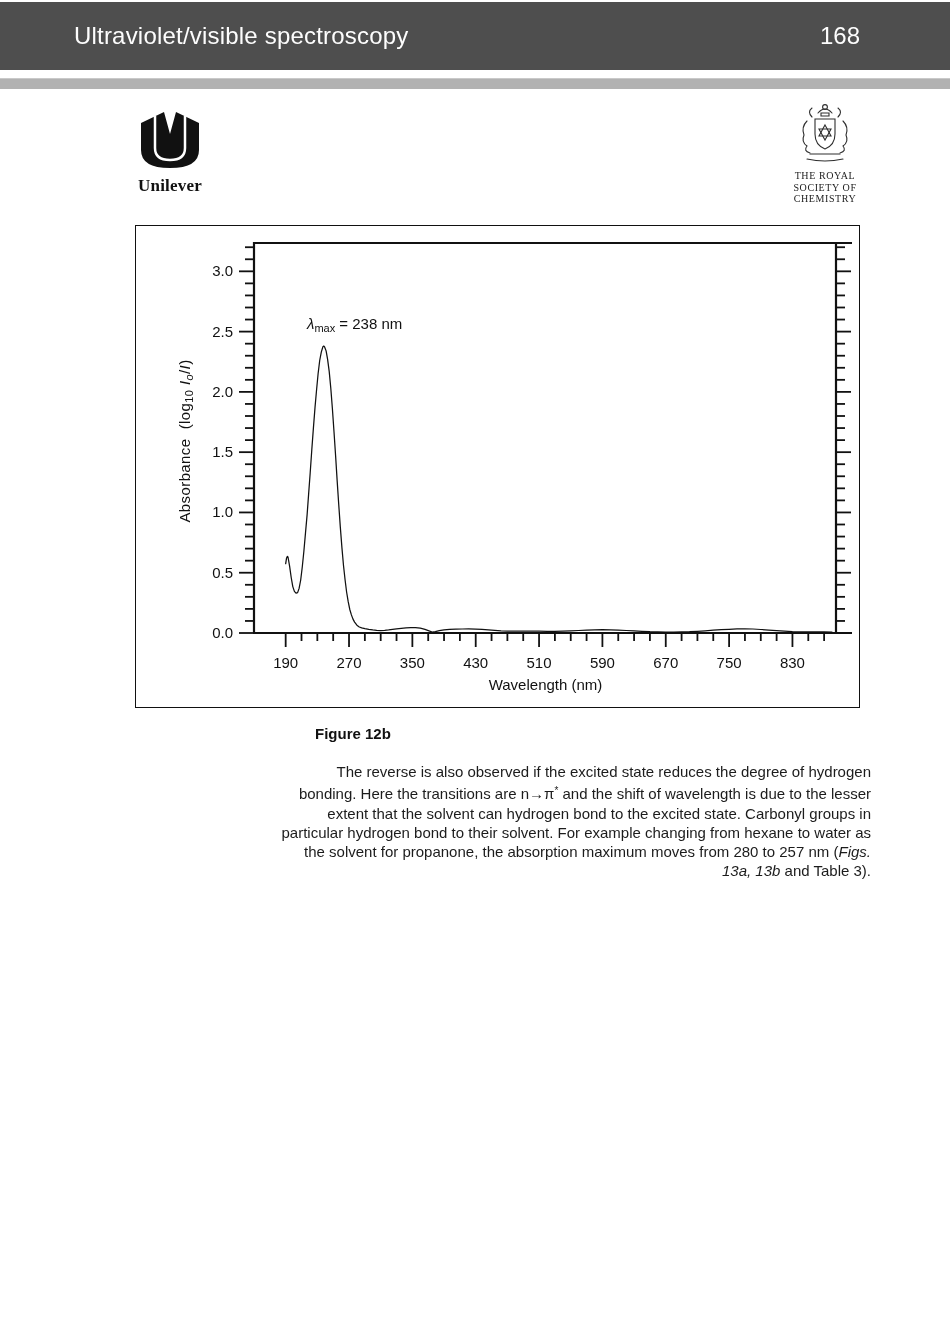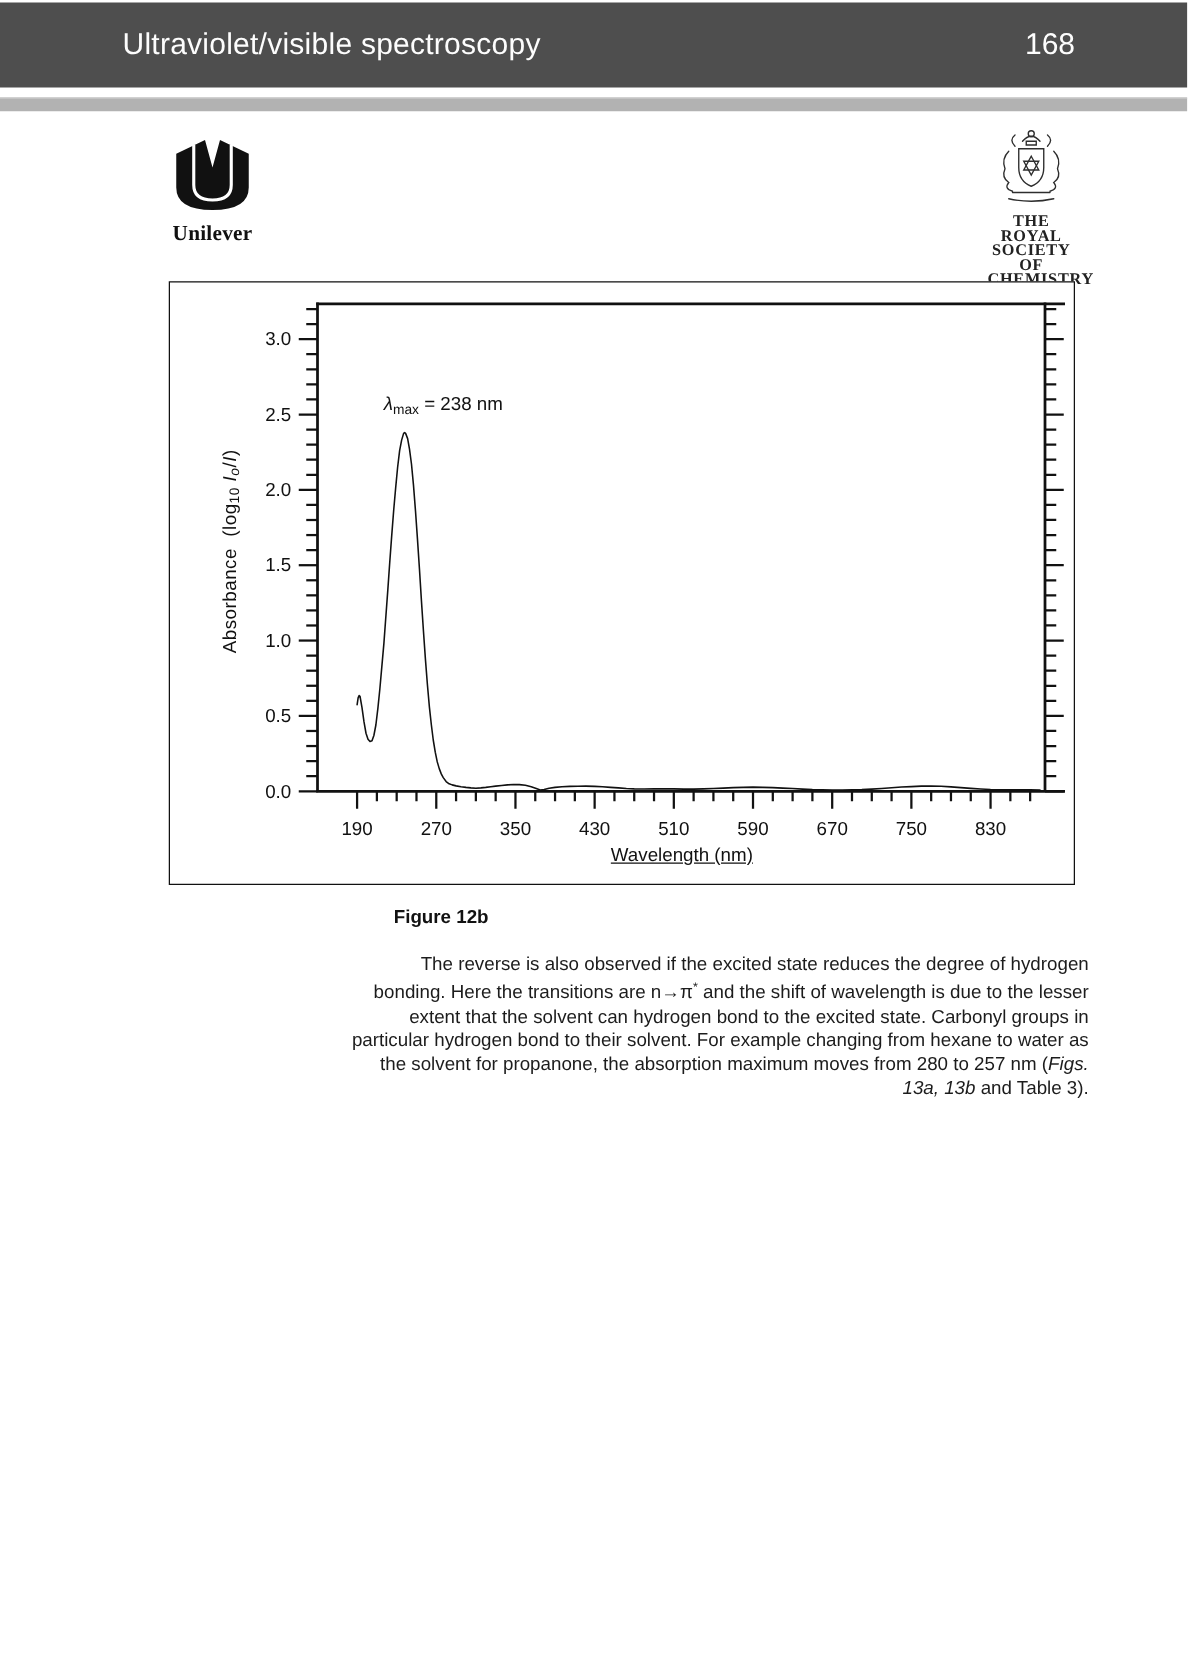--- a/index.html
+++ b/index.html
@@ -6,31 +6,31 @@
   html,body { background:#ffffff; }
   .page {
     position:relative; width:950px; height:1344px; margin:0 auto;
     background:#ffffff; overflow:hidden;
     font-family:"Liberation Sans", sans-serif; color:#1a1a1a;
   }
   
   .topbar {
     margin-top:2px; height:68px; background:#4e4e4e;
     display:flex; align-items:center;
-    padding-left:98px; padding-right:90px;
+    padding-left:74px; padding-right:90px;
   }
   .topbar .title { color:#fdfdfd; font-size:24px; letter-spacing:0.2px; flex:1; }
   .topbar .pagenum { color:#fdfdfd; font-size:24px; }
   .graybar { margin-top:8px; height:11px; background:#b2b2b2; border-top:1px solid #c9c9c9; }
   
   .logos-row { position:relative; height:98px; margin:19px 90px 0 137px; }
   .unilever { width:66px; text-align:center; }
   .unilever-word { font-family:"Liberation Serif", serif; font-weight:bold; font-size:17px; color:#111; margin-top:2px; letter-spacing:0.2px; }
   .rsc { position:absolute; right:0; top:-6px; width:70px; text-align:center; }
-  .rsc-lines { font-family:"Liberation Serif", serif; font-size:13px; color:#222; letter-spacing:0.6px; line-height:11.5px; margin-top:2px;font-weight:bold; }
+  .rsc-lines { font-family:"Liberation Serif", serif; font-size:10px; color:#222; letter-spacing:0.6px; line-height:11.5px; margin-top:2px; }
   
   .chart-box {
     position:relative; margin:19px 0 0 135px;
     width:725px; height:483px;
     border:1.5px solid #111; background:#fff;
   }
   .chart-box svg { position:absolute; left:0; top:0; }
   svg text { font-family:"Liberation Sans", sans-serif; fill:#111; }
   .overlay { position:absolute; font-size:15px; color:#111; white-space:nowrap; }
   .ylabel {
@@ -218,21 +218,21 @@
         <line stroke="#111111" stroke-width="1.8" x1="700" y1="69.4420401854714" x2="709" y2="69.4420401854714"></line>
         <line stroke="#111111" stroke-width="1.8" x1="118" y1="57.38639876352397" x2="109" y2="57.38639876352397"></line>
         <line stroke="#111111" stroke-width="1.8" x1="700" y1="57.38639876352397" x2="709" y2="57.38639876352397"></line>
         <line stroke="#111111" stroke-width="1.8" x1="118" y1="33.275115919629" x2="109" y2="33.275115919629"></line>
         <line stroke="#111111" stroke-width="1.8" x1="700" y1="33.275115919629" x2="709" y2="33.275115919629"></line>
         <line stroke="#111111" stroke-width="1.8" x1="118" y1="21.219474497681574" x2="109" y2="21.219474497681574"></line>
         <line stroke="#111111" stroke-width="1.8" x1="700" y1="21.219474497681574" x2="709" y2="21.219474497681574"></line>
         <polyline points="149.7,337.7 150.5,332.3 151.3,330.4 152.0,331.0 153.6,340.1 155.2,351.5 156.8,360.6 158.4,365.4 160.0,367.2 161.6,366.6 163.1,362.4 164.7,354.0 166.3,340.7 167.9,325.0 169.5,306.9 171.1,288.9 172.6,268.4 174.2,246.7 175.8,223.8 177.4,202.1 179.0,181.6 180.6,163.5 182.1,147.8 183.7,134.5 185.3,126.1 186.9,120.7 187.7,120.1 188.5,120.7 190.1,124.9 191.6,133.3 193.2,145.4 194.8,162.3 196.4,182.8 198.0,205.7 199.6,229.8 201.1,253.9 202.7,278.0 204.3,300.9 205.9,321.4 207.5,339.5 209.1,354.0 210.6,366.0 212.2,375.7 213.8,383.5 215.4,388.9 217.0,393.1 218.6,396.1 220.9,399.2 223.3,401.0 225.7,401.9 228.9,402.7 232.8,403.4 236.8,403.9 240.7,404.3 244.7,404.6 248.7,404.3 252.6,403.9 256.6,403.4 260.5,402.9 265.3,402.4 270.0,401.9 274.8,401.6 279.5,401.7 284.3,402.2 289.0,403.4 293.0,404.8 296.2,406.0 299.3,405.6 303.3,404.6 308.0,403.9 313.6,403.4 319.9,403.1 326.3,403.0 332.6,402.9 339.7,403.1 346.0,403.4 352.4,403.9 358.7,404.3 365.1,404.8 371.4,405.1 379.3,405.2 387.2,405.1 395.1,405.0 403.1,405.1 411.0,405.3 418.9,405.3 426.8,405.1 434.7,404.8 442.7,404.5 450.6,404.1 458.5,403.9 466.4,403.7 474.3,403.9 482.2,404.1 490.2,404.5 498.1,404.8 506.0,405.3 513.9,405.7 521.8,405.9 529.8,406.0 537.7,406.0 545.6,405.9 553.5,405.7 561.4,405.3 569.3,404.8 577.3,404.2 585.2,403.6 593.1,403.3 601.0,402.9 608.9,402.8 616.9,403.0 624.8,403.5 632.7,404.1 640.6,404.7 648.5,405.2 656.4,405.6 664.4,405.8 672.3,405.9 680.2,405.9 688.1,405.9 696.0,406.0" fill="none" stroke="#111111" stroke-width="1.25" stroke-linejoin="round" stroke-linecap="round"></polyline>
       </svg>
     <div class="overlay ylabel" id="ylabel" style="left:49px; top:215px;"><span>Absorbance&nbsp; (log</span><sub>10</sub><span>&nbsp;</span><i>I</i><sub><i>o</i></sub><span>/</span><i>I</i><span>)</span></div>
-    <div class="overlay xlabel" style="left:118px; width:583px; top:450px;text-decoration:underline;">Wavelength (nm)</div>
+    <div class="overlay xlabel" style="left:118px; width:583px; top:450px;">Wavelength (nm)</div>
     <div class="overlay annot" id="annot" style="left: 171px; top: 89.1978px;"><span class="lam">λ</span><sub>max</sub><span>&nbsp;= 238 nm</span></div>
   </figure>
 
   <div class="caption">
     <span class="cap-label">Figure 12b</span>
   </div>
 
   <p class="body-text"><span>The reverse is also observed if the excited state reduces the degree of hydrogen bonding. Here the transitions are n→π</span><sup>*</sup><span> and the shift of wavelength is due to the lesser extent that the solvent can hydrogen bond to the excited state. Carbonyl groups in particular hydrogen bond to their solvent. For example changing from hexane to water as the solvent for propanone, the absorption maximum moves from 280 to 257 nm (</span><i>Figs. 13a, 13b</i><span> and Table 3).</span></p>
 
 </div>

